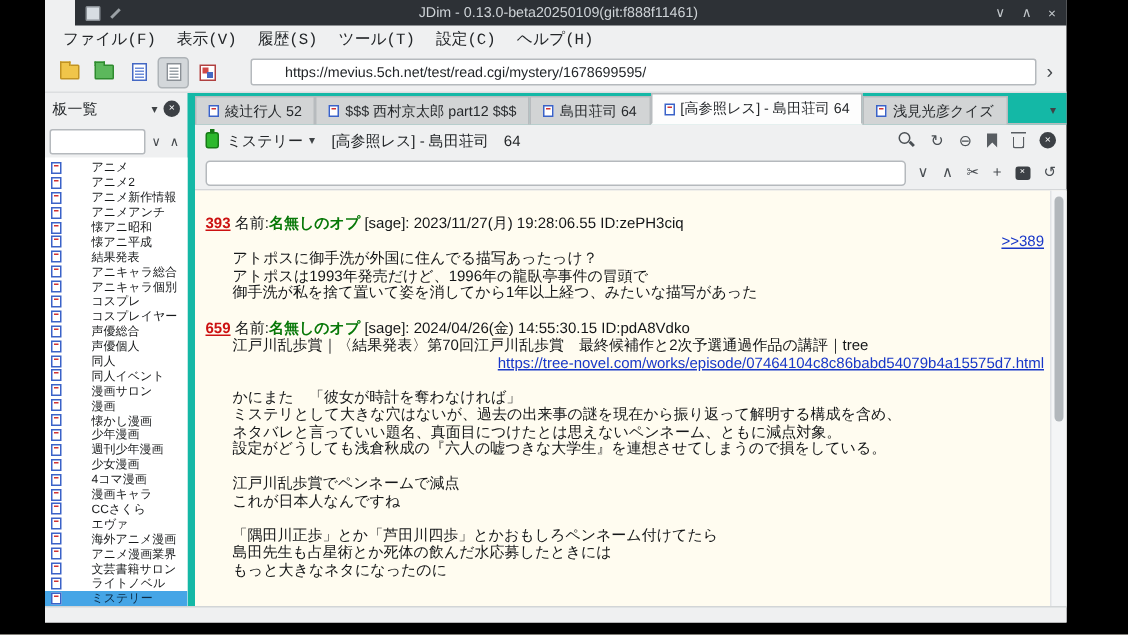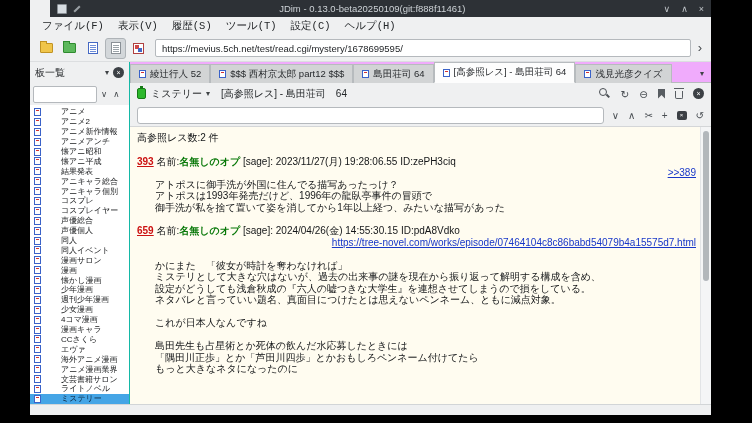--- a/index.html
+++ b/index.html
@@ -27,42 +27,42 @@
   .icon-folder::before{content:"";position:absolute;top:-3px;left:-1px;width:5px;height:2px;background:#f0c54a;border:1px solid #c19323;border-bottom:none;}
   .icon-folder.green{background:#5cb85c;border-color:#2f8b2f;}
   .icon-folder.green::before{background:#5cb85c;border-color:#2f8b2f;}
   .icon-doc{width:10px;height:12px;background:#fff;border:1px solid #4468c4;position:relative;}
   .icon-doc::before{content:"";position:absolute;left:1px;top:2px;width:6px;height:1px;background:#6c8cd8;box-shadow:0 2px 0 #6c8cd8,0 4px 0 #6c8cd8,0 6px 0 #6c8cd8;}
   .icon-doc.plain{border-color:#8a9096;}
   .icon-doc.plain::before{background:#9aa2a8;box-shadow:0 2px 0 #9aa2a8,0 4px 0 #9aa2a8,0 6px 0 #9aa2a8;}
   .icon-img{width:11px;height:11px;background:#fff;border:1px solid #b04040;position:relative;}
   .icon-img::before{content:"";position:absolute;left:1px;top:1px;width:4px;height:4px;background:#d04848;}
   .icon-img::after{content:"";position:absolute;right:1px;bottom:1px;width:4px;height:4px;background:#4468c4;}
-  .urlbar{flex:1;height:18px;background:#fff;border:1px solid #b5b9bd;border-radius:2px;font-size:9.5px;padding:0 6px;color:#232629;margin-left:4px;font-family:"Liberation Sans","DejaVu Sans",sans-serif;}
+  .urlbar{flex:1;height:18px;background:#fff;border:1px solid #b5b9bd;border-radius:2px;font-size:9.5px;padding:0 22px;color:#232629;margin-left:16px;font-family:"Liberation Sans","DejaVu Sans",sans-serif;}
   .chev{color:#45494d;font-size:13px;padding:0 3px 2px 5px;}
 
   
   .main{flex:1;display:flex;min-height:0;}
-  .sidebar{width:100px;display:flex;flex-direction:column;border-right:1px solid #14b8a6;flex:none;}
+  .sidebar{width:100px;display:flex;flex-direction:column;border-right:5px solid #14b8a6;flex:none;}
   .side-head{height:21px;display:flex;align-items:center;font-size:10px;padding:0 5px;gap:4px;flex:none;}
   .side-head .lbl{flex:1;}
   .caret{font-size:8px;color:#3f4346;}
   .i-closec{width:11px;height:11px;border-radius:50%;background:#3c4045;color:#fff;font-size:7px;line-height:11px;text-align:center;flex:none;}
   .side-search{height:22px;display:flex;align-items:center;gap:2px;padding:0 3px;flex:none;}
   .side-search input{width:64px;height:17px;background:#fff;border:1px solid #b5b9bd;border-radius:2px;font-size:9px;padding:0 3px;}
   .sbtn{font-size:8.5px;color:#45494d;padding:0 2px;}
   .side-list{flex:1;background:#fff;overflow:hidden;padding-top:2px;}
   .side-item{height:9.9px;display:flex;align-items:center;gap:20px;font-size:8px;padding-left:4px;white-space:nowrap;color:#17191b;}
   .side-item.selected{background:#45a5e6;color:#0d2b45;}
   .mini-doc{width:7px;height:8px;background:#fff;border:1px solid #3a62c8;flex:none;position:relative;}
   .mini-doc::before{content:"";position:absolute;left:1px;top:1px;width:3px;height:1px;background:#d03333;}
 
   
   .thread{flex:1;display:flex;flex-direction:column;min-width:0;}
-  .tabrow{height:21px;background:#f0abfc;display:flex;align-items:flex-end;border-bottom:1px solid #b7bbbe;flex:none;text-align:center;}
+  .tabrow{height:21px;background:#14b8a6;display:flex;align-items:flex-end;border-bottom:1px solid #b7bbbe;flex:none;text-align:center;}
   .tab{height:19px;display:flex;align-items:center;gap:4px;padding:0 8px;font-size:9.5px;background:#d2d4d5;border:1px solid #b7bbbe;border-bottom:none;color:#26292c;white-space:nowrap;margin-bottom:-1px;}
   .tab.active{background:#fdfdfd;height:21px;border-bottom:1px solid #fdfdfd;}
   .tab-more{margin-left:auto;padding:0 7px 4px 0;font-size:8px;color:#3f4346;}
   .trow2{height:21px;display:flex;align-items:center;gap:5px;padding:0 7px;font-size:10px;flex:none;}
   .i-jar{width:9px;height:11px;background:#2db82d;border:1px solid #167a16;border-radius:2px;position:relative;flex:none;}
   .i-jar::before{content:"";position:absolute;top:-3px;left:2px;width:3px;height:3px;background:#167a16;}
   .board-btn{display:flex;align-items:center;gap:4px;}
   .thread-title{margin-left:6px;white-space:nowrap;overflow:hidden;}
   .ticons{margin-left:auto;display:flex;gap:10px;align-items:center;color:#4a4f54;font-size:10.5px;}
   .i-search{position:relative;width:11px;height:11px;}
@@ -372,21 +372,20 @@
           <span>∧</span>
           <span>✂</span>
           <span>+</span>
           <span class="i-clear">×</span>
           <span>↺</span>
         </span>
       </div>
 
       <div class="content">
         <div class="posts">
-          <div class="summary">高参照レス数:2 件</div>
 
           <div class="post">
             <div class="phead">
               <span class="num">393</span>
               <span>名前:</span><span class="rname">名無しのオプ</span>
               <span>[sage]:</span>
               <span>2023/11/27(月) 19:28:06.55</span>
               <span class="idu">ID</span><span>:zePH3ciq</span>
             </div>
             <div class="pbody">
@@ -399,31 +398,33 @@
 
           <div class="post">
             <div class="phead">
               <span class="num">659</span>
               <span>名前:</span><span class="rname">名無しのオプ</span>
               <span>[sage]:</span>
               <span>2024/04/26(金) 14:55:30.15</span>
               <span class="idu">ID</span><span>:pdA8Vdko</span>
             </div>
             <div class="pbody">
+              <div class="ln">江戸川乱歩賞｜〈結果発表〉第70回江戸川乱歩賞　最終候補作と2次予選通過作品の講評｜tree</div>
               <a class="link">https://tree-novel.com/works/episode/07464104c8c86babd54079b4a15575d7.html</a>
               <div class="ln"></div>
               <div class="ln">かにまた　「彼女が時計を奪わなければ」</div>
               <div class="ln">ミステリとして大きな穴はないが、過去の出来事の謎を現在から振り返って解明する構成を含め、</div>
+              <div class="ln">ネタバレと言っていい題名、真面目につけたとは思えないペンネーム、ともに減点対象。</div>
               <div class="ln">設定がどうしても浅倉秋成の『六人の嘘つきな大学生』を連想させてしまうので損をしている。</div>
-              <div class="ln">ネタバレと言っていい題名、真面目につけたとは思えないペンネーム、ともに減点対象。</div>
               <div class="ln"></div>
+              <div class="ln">江戸川乱歩賞でペンネームで減点</div>
               <div class="ln">これが日本人なんですね</div>
               <div class="ln"></div>
+              <div class="ln">「隅田川正歩」とか「芦田川四歩」とかおもしろペンネーム付けてたら</div>
               <div class="ln">島田先生も占星術とか死体の飲んだ水応募したときには</div>
-              <div class="ln">「隅田川正歩」とか「芦田川四歩」とかおもしろペンネーム付けてたら</div>
               <div class="ln">もっと大きなネタになったのに</div>
             </div>
           </div>
         </div>
         <div class="vscroll">
           <div class="vthumb"></div>
         </div>
       </div>
 
     </div>

